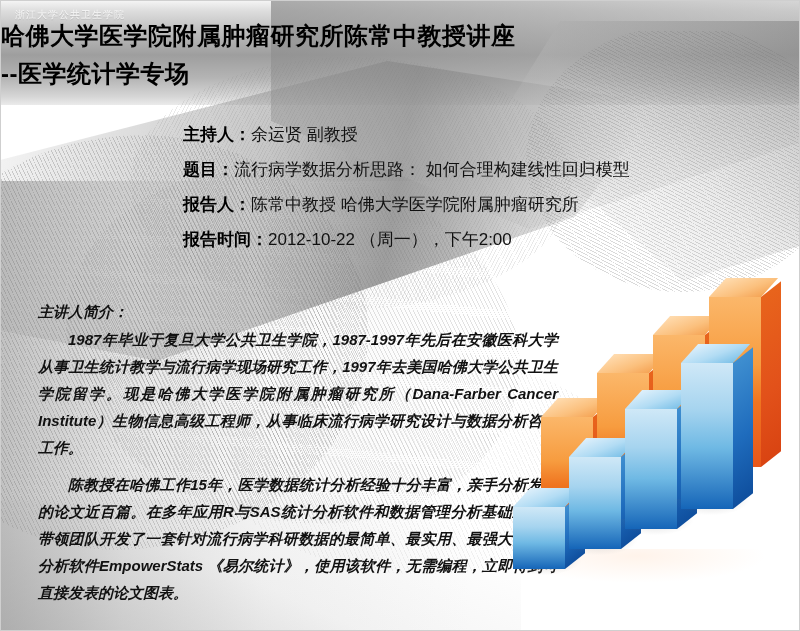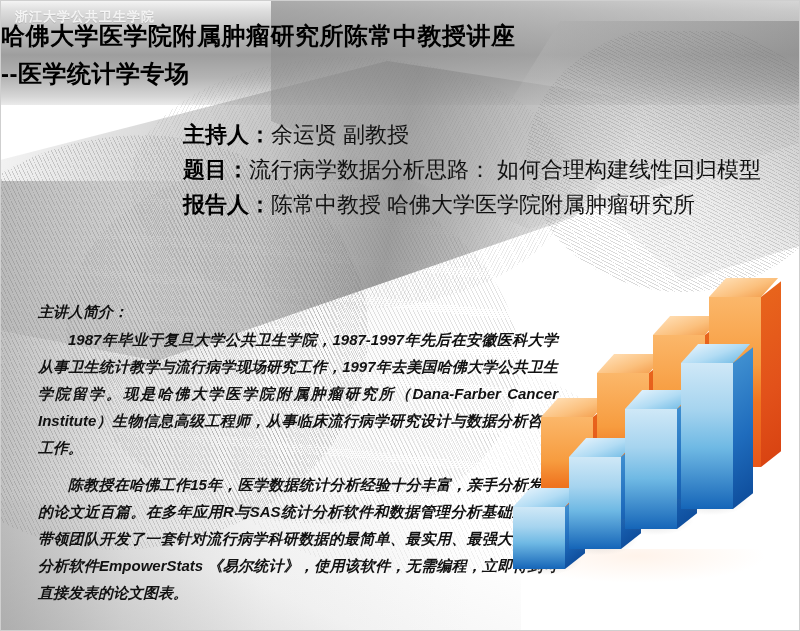--- a/index.html
+++ b/index.html
@@ -125,22 +125,22 @@
         rgba(140,140,140,0.4) 0px, rgba(140,140,140,0.4) 0.8px,
         rgba(255,255,255,0) 0.8px, rgba(255,255,255,0) 3.8px);
     clip-path: ellipse(48% 40% at 46% 50%);
     opacity: 0.3;
   }
 
   
   .watermark {
     position: absolute;
     left: 14px; top: 7px;
-    font-size: 13px;
-    font-weight: bold;
+    font-size: 10px;
+    font-weight: normal;
     color: rgba(255,255,255,0.80);
     letter-spacing: 1px;
     white-space: nowrap;
     text-shadow: 0 1px 0 rgba(120,120,120,0.25);
   }
 
   
   .title-wrap {
     position: absolute;
     left: 0; top: 16px;
@@ -156,21 +156,21 @@
     white-space: nowrap;
   }
 
   
   .info-block {
     position: absolute;
     left: 182px; top: 116px;
     width: 600px;
   }
   .info-row {
-    font-size: 22px;
+    font-size: 17px;
     line-height: 35px;
     color: #111111;
     white-space: nowrap;
   }
   .info-label {
     font-weight: bold;
     color: #000000;
   }
   .info-value {
     font-weight: normal;
@@ -273,20 +273,23 @@
   <div class="info-block">
     <div class="info-row">
       <span class="info-label">主持人：</span><span class="info-value">余运贤 副教授</span>
     </div>
     <div class="info-row">
       <span class="info-label">题目：</span><span class="info-value">流行病学数据分析思路： 如何合理构建线性回归模型</span>
     </div>
     <div class="info-row">
       <span class="info-label">报告人：</span><span class="info-value">陈常中教授 哈佛大学医学院附属肿瘤研究所</span>
     </div>
+    <div class="info-row">
+      <span class="info-label">报告时间：</span><span class="info-value">2012-10-22 （周一），下午2:00</span>
+    </div>
   </div>
 
   <div class="bio-block">
     <div class="bio-heading">主讲人简介：</div>
     <div class="bio-para">1987年毕业于复旦大学公共卫生学院，1987-1997年先后在安徽医科大学从事卫生统计教学与流行病学现场研究工作，1997年去美国哈佛大学公共卫生学院留学。现是哈佛大学医学院附属肿瘤研究所（Dana-Farber Cancer Institute）生物信息高级工程师，从事临床流行病学研究设计与数据分析咨询工作。</div>
     <div class="bio-para">陈教授在哈佛工作15年，医学数据统计分析经验十分丰富，亲手分析发表的论文近百篇。在多年应用R与SAS统计分析软件和数据管理分析基础上，他带领团队开发了一套针对流行病学科研数据的最简单、最实用、最强大的统计分析软件EmpowerStats 《易尔统计》，使用该软件，无需编程，立即得到可直接发表的论文图表。</div>
   </div>
 
   <div class="chart">
     <div class="chart-glow"></div>

